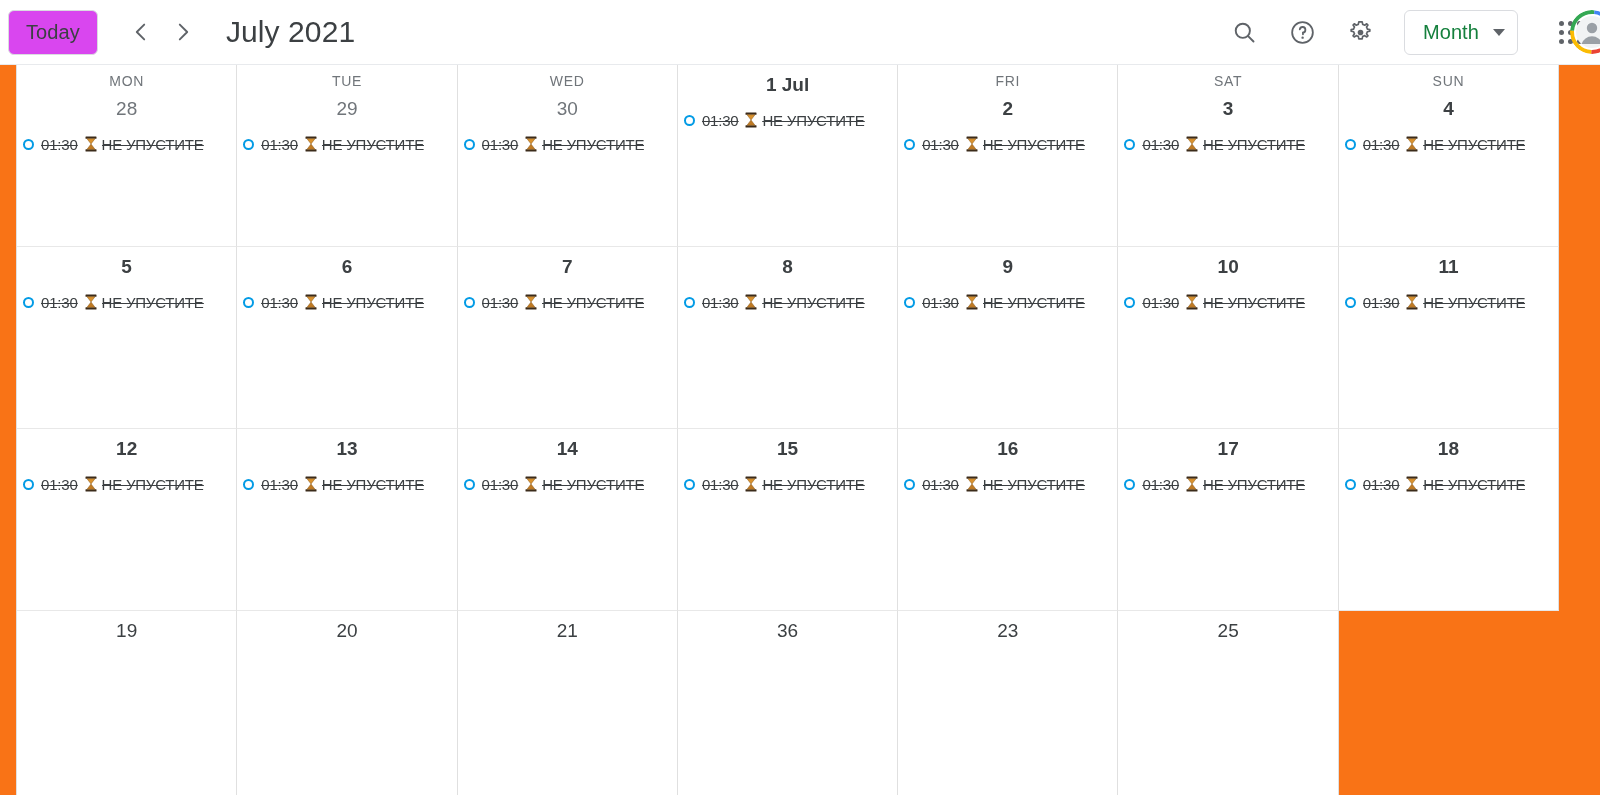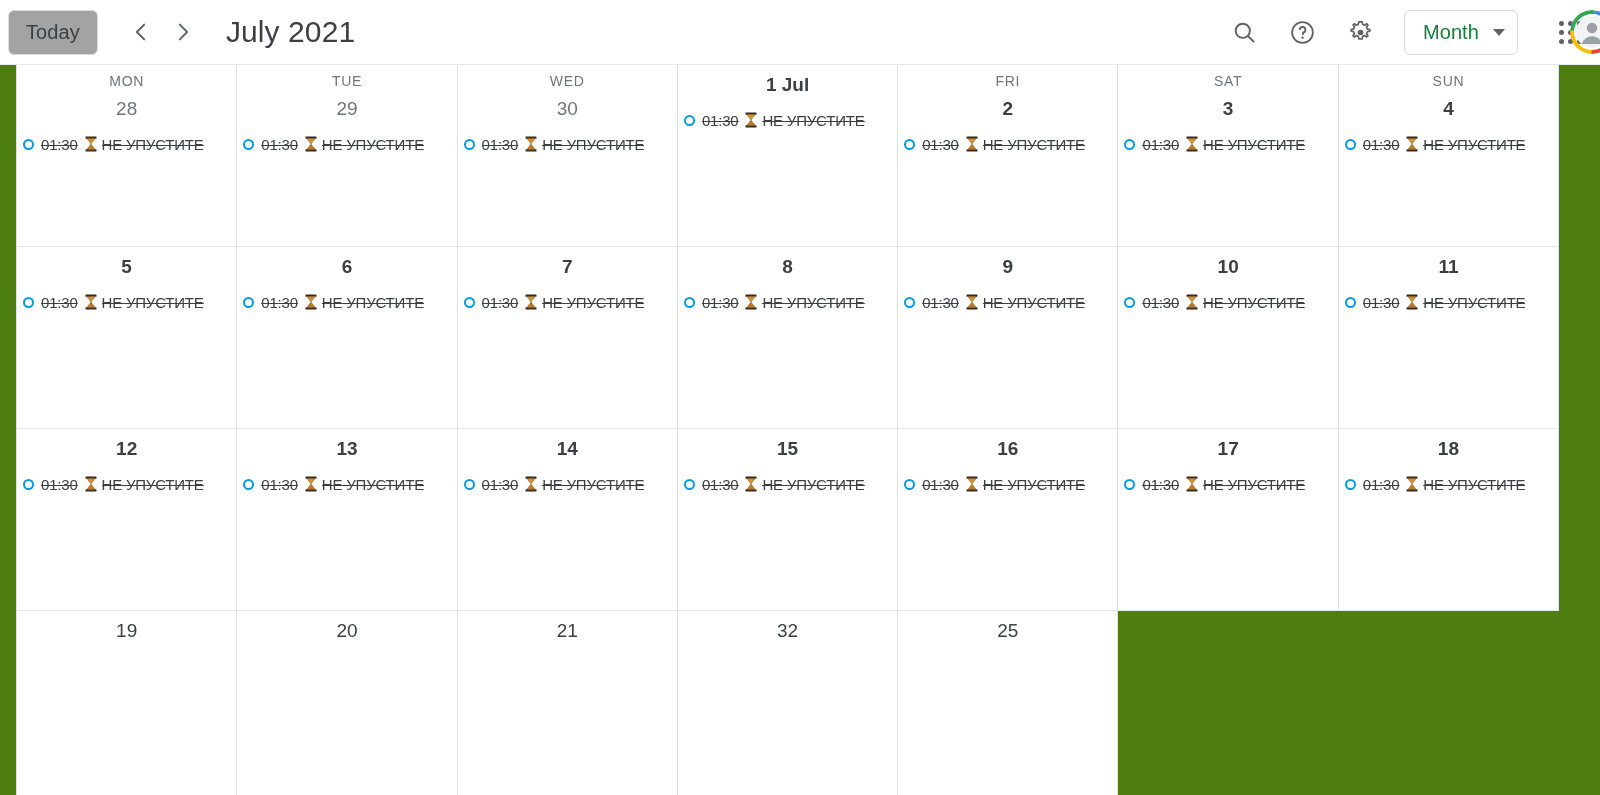--- a/index.html
+++ b/index.html
@@ -23,21 +23,21 @@
     align-items: center;
     padding: 0 8px 0 8px;
   }
 
   .today-btn {
     height: 45px;
     min-width: 84px;
     padding: 0 17px;
     border: 1px solid #dadce0;
     border-radius: 6px;
-    background: #a3a3a3;
+    background: #d946ef;
     color: #3c4043;
     font-size: 20px;
     font-family: "Liberation Sans", sans-serif;
     line-height: 43px;
     text-align: center;
     cursor: pointer;
     letter-spacing: 0.1px;
   }
 
   .nav-arrows {
@@ -141,21 +141,21 @@
     cursor: pointer;
   }
 
   
   .cal-wrap {
     position: relative;
     padding-left: 16px;
     padding-right: 0px;
     height: 730px;
     overflow: hidden;
-    background: #4d7c0f;
+    background: #f97316;
   }
 
   .cal-grid {
     display: grid;
     grid-template-columns: repeat(7, 220.3px);
     width: 1542px;
     border-left: 1px solid #e0e0e0;
   }
 
   .daycell {
@@ -767,19 +767,22 @@
       <div class="daycell r3">
         <div class="daynum plain">19</div>
       </div>
       <div class="daycell r3">
         <div class="daynum plain">20</div>
       </div>
       <div class="daycell r3">
         <div class="daynum plain">21</div>
       </div>
       <div class="daycell r3">
-        <div class="daynum plain">32</div>
+        <div class="daynum plain">36</div>
+      </div>
+      <div class="daycell r3">
+        <div class="daynum plain">23</div>
       </div>
       <div class="daycell r3">
         <div class="daynum plain">25</div>
       </div>
     </div>
 </div>
 
 </body></html>

